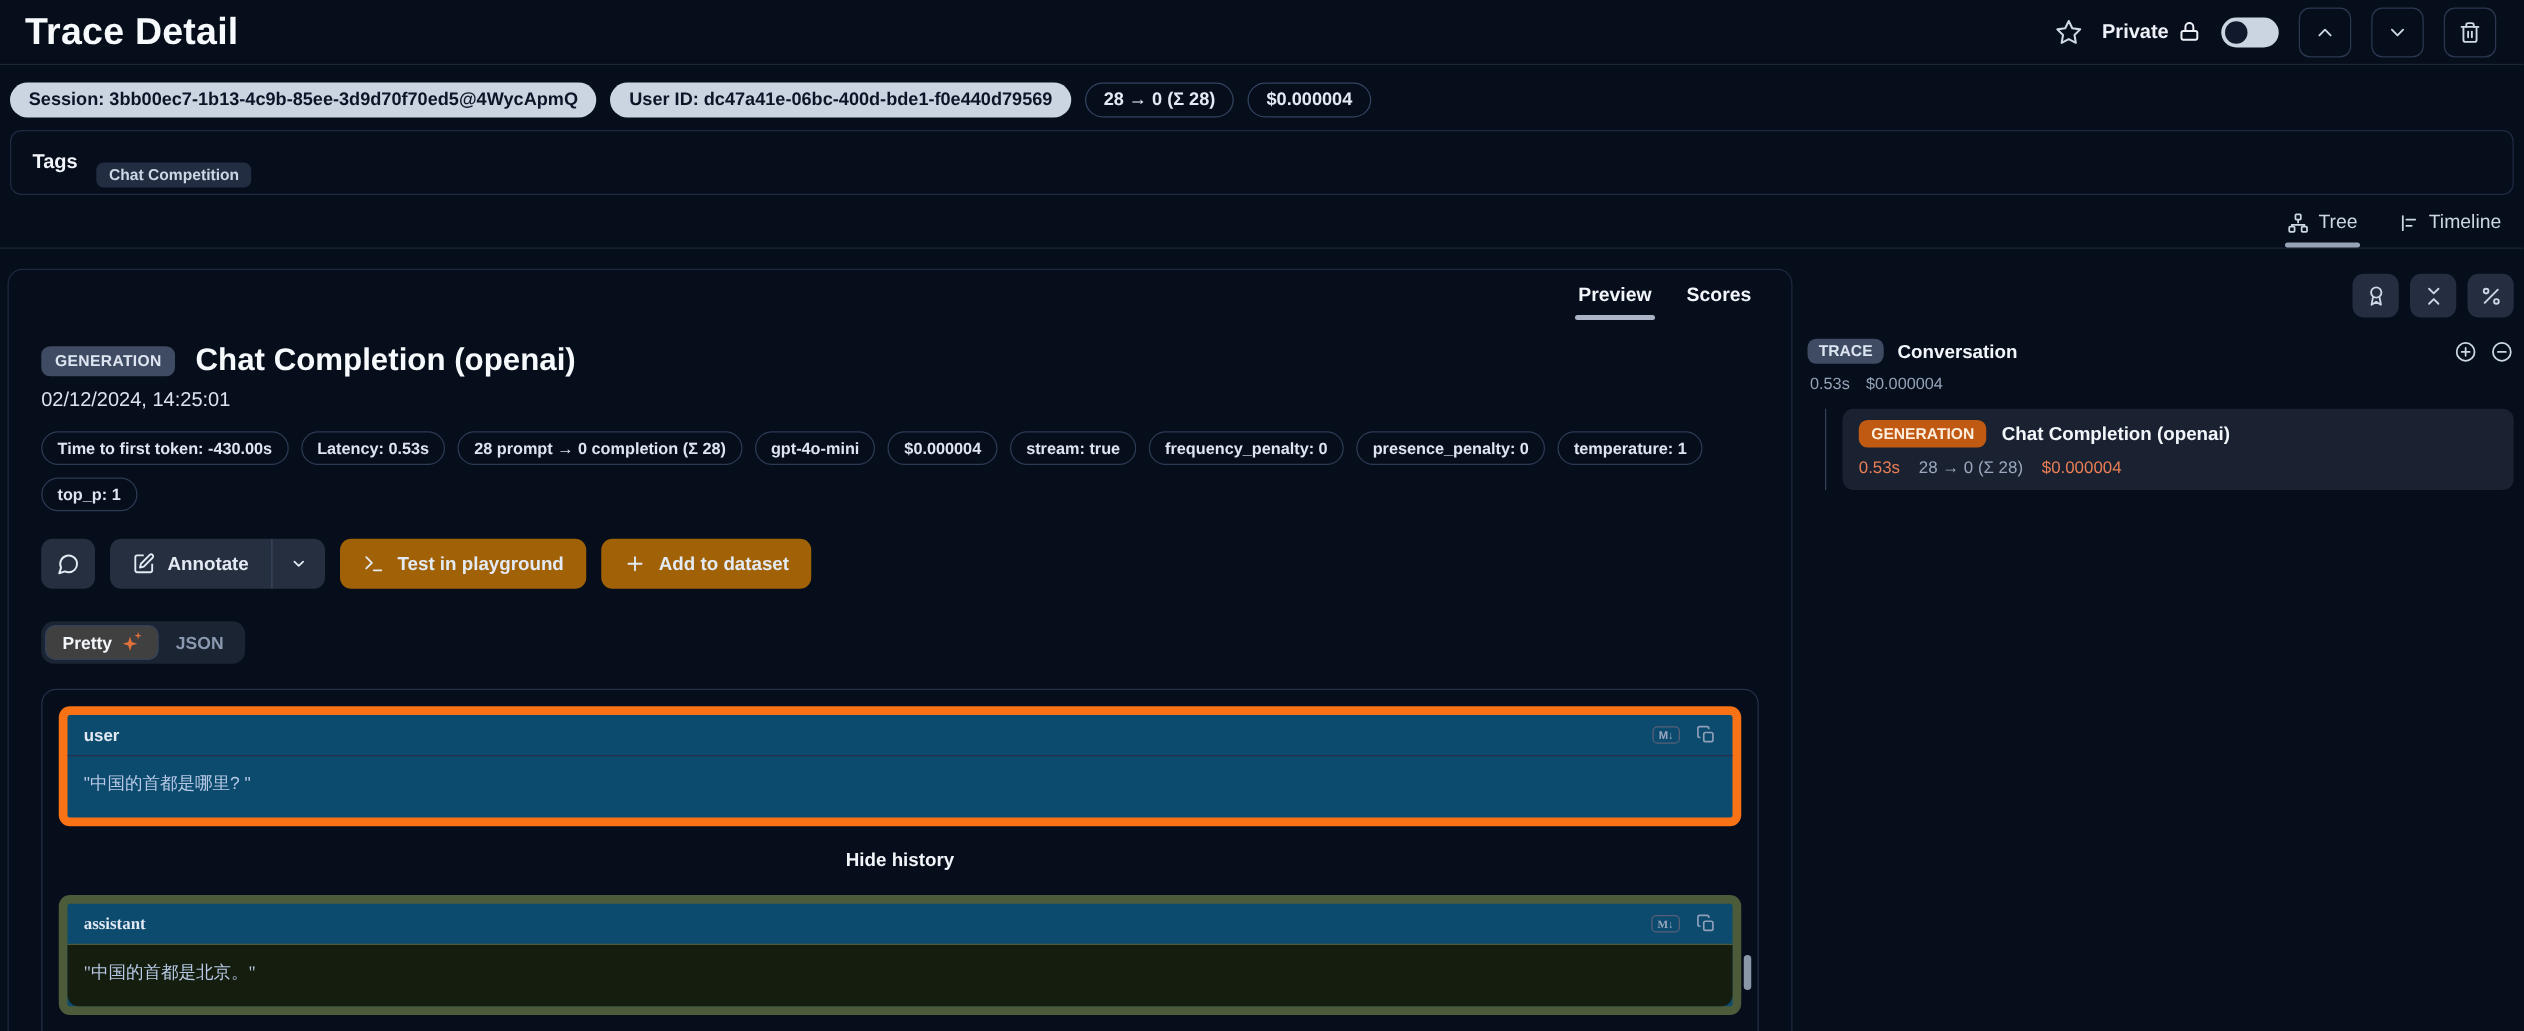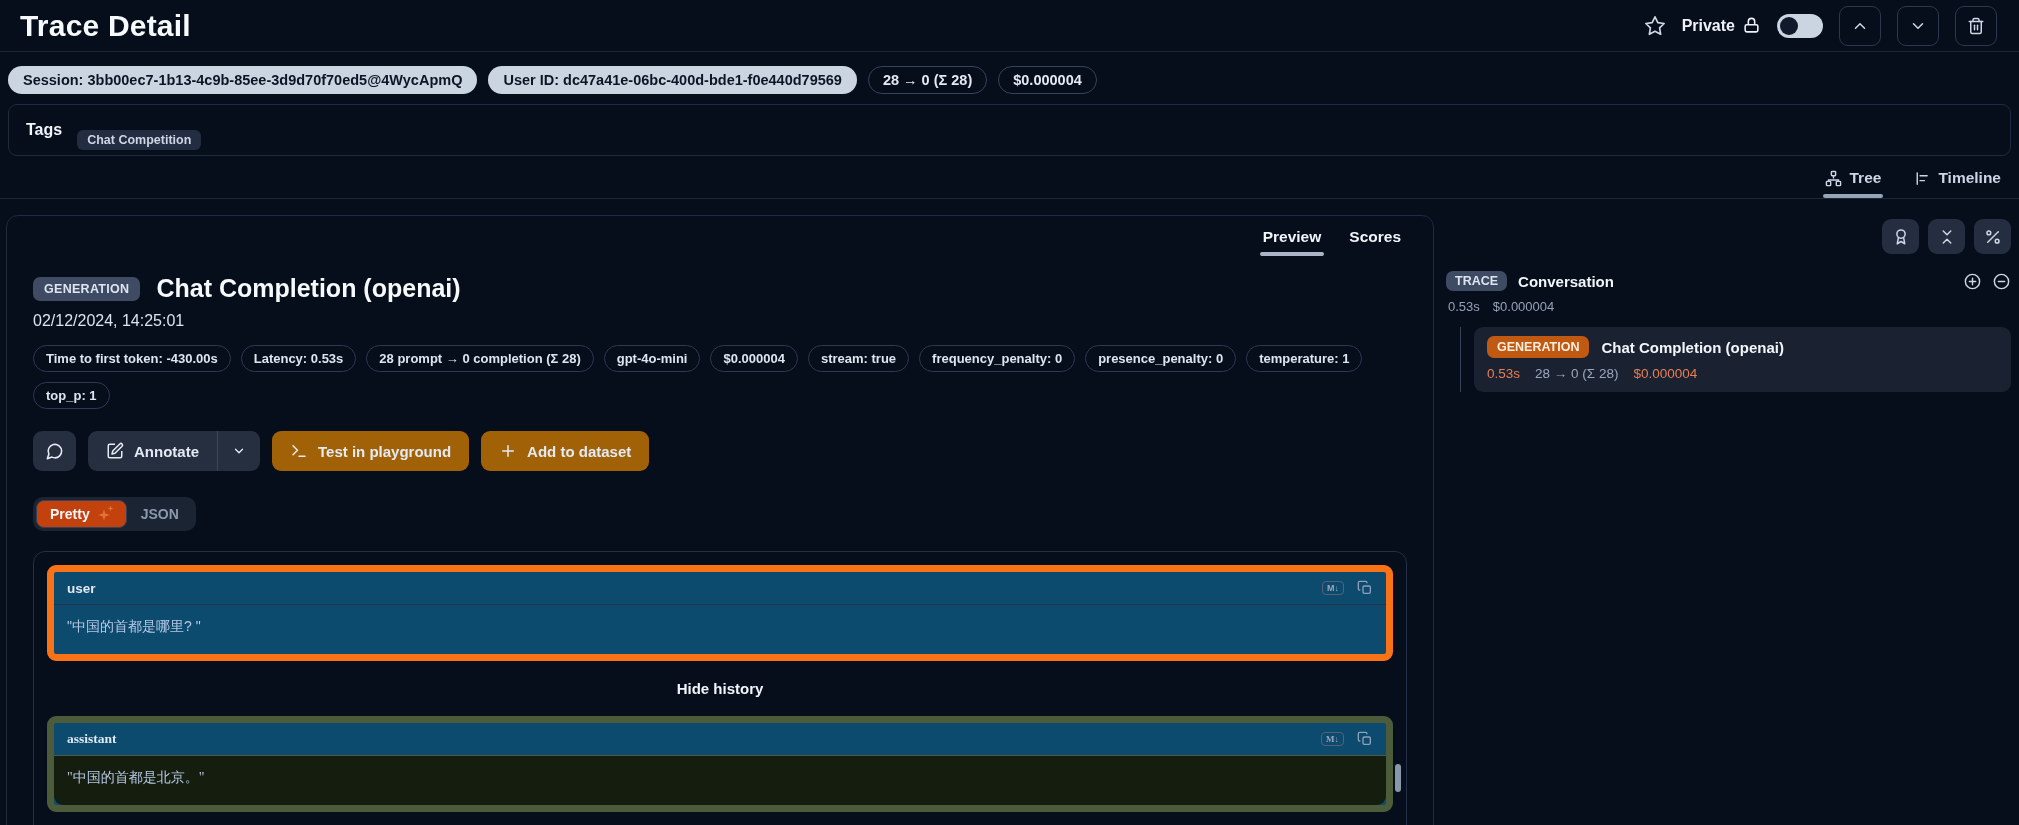--- a/index.html
+++ b/index.html
@@ -35,21 +35,21 @@
   .tags-box { margin:10px 8px 0; border:1px solid #1e2a40; border-radius:9px;
               padding:5px 17px; display:flex; align-items:center; gap:15px; min-height:31px; }
   .tags-label { font-size:16px; font-weight:700; color:#f2f6fb; }
   .tag-chip { background:#222d41; color:#cdd6e4; font-size:12.5px; font-weight:700;
               padding:3px 10px; border-radius:6px; cursor:pointer;margin-top:20px; }
 
   
   .view-tabs { display:flex; justify-content:flex-end; gap:32px; padding:13px 18px 0 0;
                border-bottom:1px solid #1b2638; }
   .vtab { position:relative; display:flex; align-items:center; gap:8px; padding-bottom:11px;
-          font-size:15.5px; font-weight:700; color:#cdd6e4; cursor:pointer; }
+          font-size:15.5px; font-weight:400; color:#cdd6e4; cursor:pointer; }
   .vtab.active::after { content:""; position:absolute; left:-2px; right:-2px; bottom:0;
                         height:4px; background:#97a3b7; border-radius:2px; }
 
   
   .main { display:flex; gap:10px; padding:16px 0 0 6px; height:660px; }
   .left-card { width:1428px; flex:none; border:1px solid #1e2a40; border-radius:12px;
                position:relative; padding:0 26px; height:900px; }
   .panel-tabs { position:absolute; top:0; right:32px; display:flex; gap:28px; }
   .ptab { position:relative; padding:12px 0 10px; font-size:15.5px; font-weight:700; color:#f2f6fb; cursor:pointer; }
   .ptab.active::after { content:""; position:absolute; left:-3px; right:-3px; bottom:0;
@@ -71,21 +71,21 @@
   .split { display:flex; background:#262f40; border-radius:9px; height:40px; align-items:stretch; overflow:hidden; cursor:pointer; }
   .split-main { display:flex; align-items:center; gap:10px; padding:0 18px; font-weight:700; font-size:15px; }
   .split-divider { width:1px; background:#3a4660; }
   .split-caret { width:42px; display:flex; align-items:center; justify-content:center; }
   .action-btn { display:flex; align-items:center; gap:10px; height:40px; padding:0 18px;
                 background:#a16207; border-radius:9px; font-weight:700; font-size:15px; cursor:pointer; }
 
   .format-toggle { margin-top:26px; display:inline-flex; background:#1b2433; border-radius:10px; padding:3px; }
   .seg { padding:6px 14px; font-size:14px; font-weight:700; color:#8b99b0; border-radius:8px;
          display:flex; align-items:center; gap:7px; cursor:pointer; }
-  .seg.active { background:#c2410c; border:1px solid #33415b; color:#f2f6fb; padding:5px 13px; }
+  .seg.active { background:#404040; border:1px solid #33415b; color:#f2f6fb; padding:5px 13px; }
   .sparkle { position:relative; width:16px; height:16px; }
   .sparkle svg { position:absolute; }
 
   .io-card { margin-top:20px; border:1px solid #243048; border-radius:12px;
              padding:13px; position:relative; height:560px; overflow:hidden; }
   .msg { border:7px solid #f97316; border-radius:9px; background:#0c4a6e; }
   .msg + .msg { margin-top:15px; }
   .msg-head { display:flex; justify-content:space-between; align-items:center;
               padding:8px 13px; border-bottom:1px solid #27334d; }
   .msg-role { font-size:13.5px; font-weight:700; color:#e2e9f3; }

